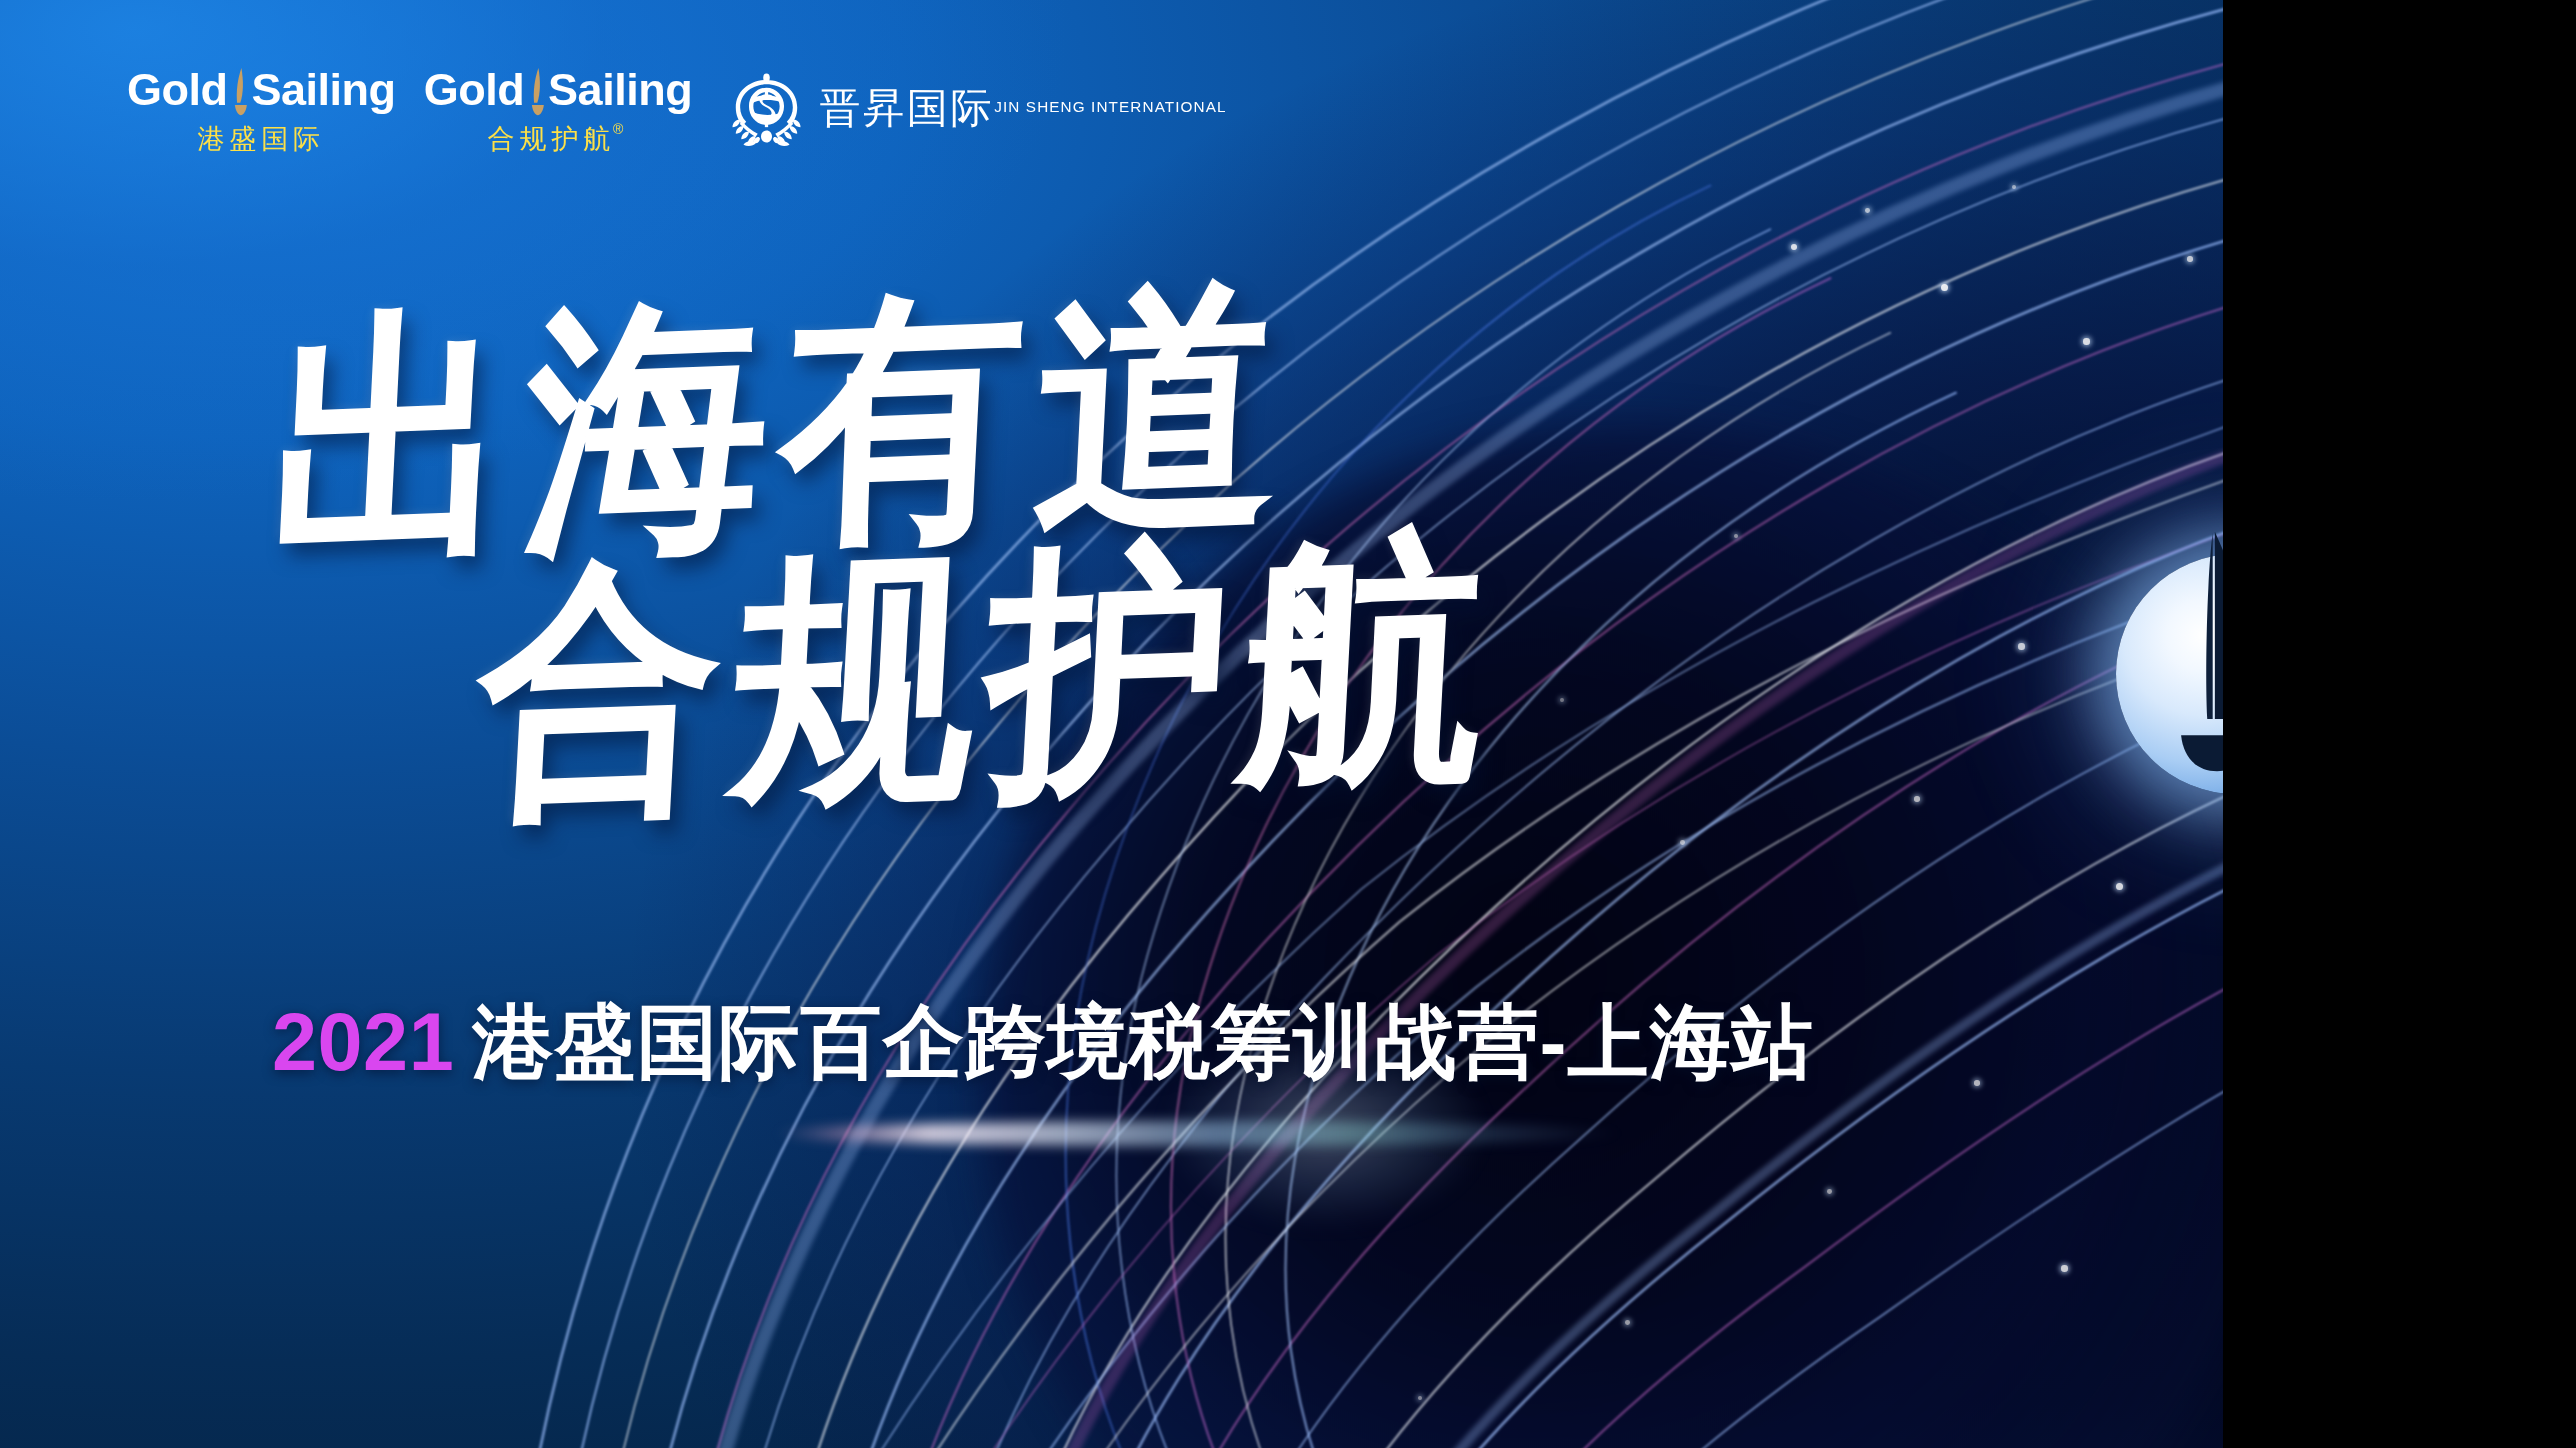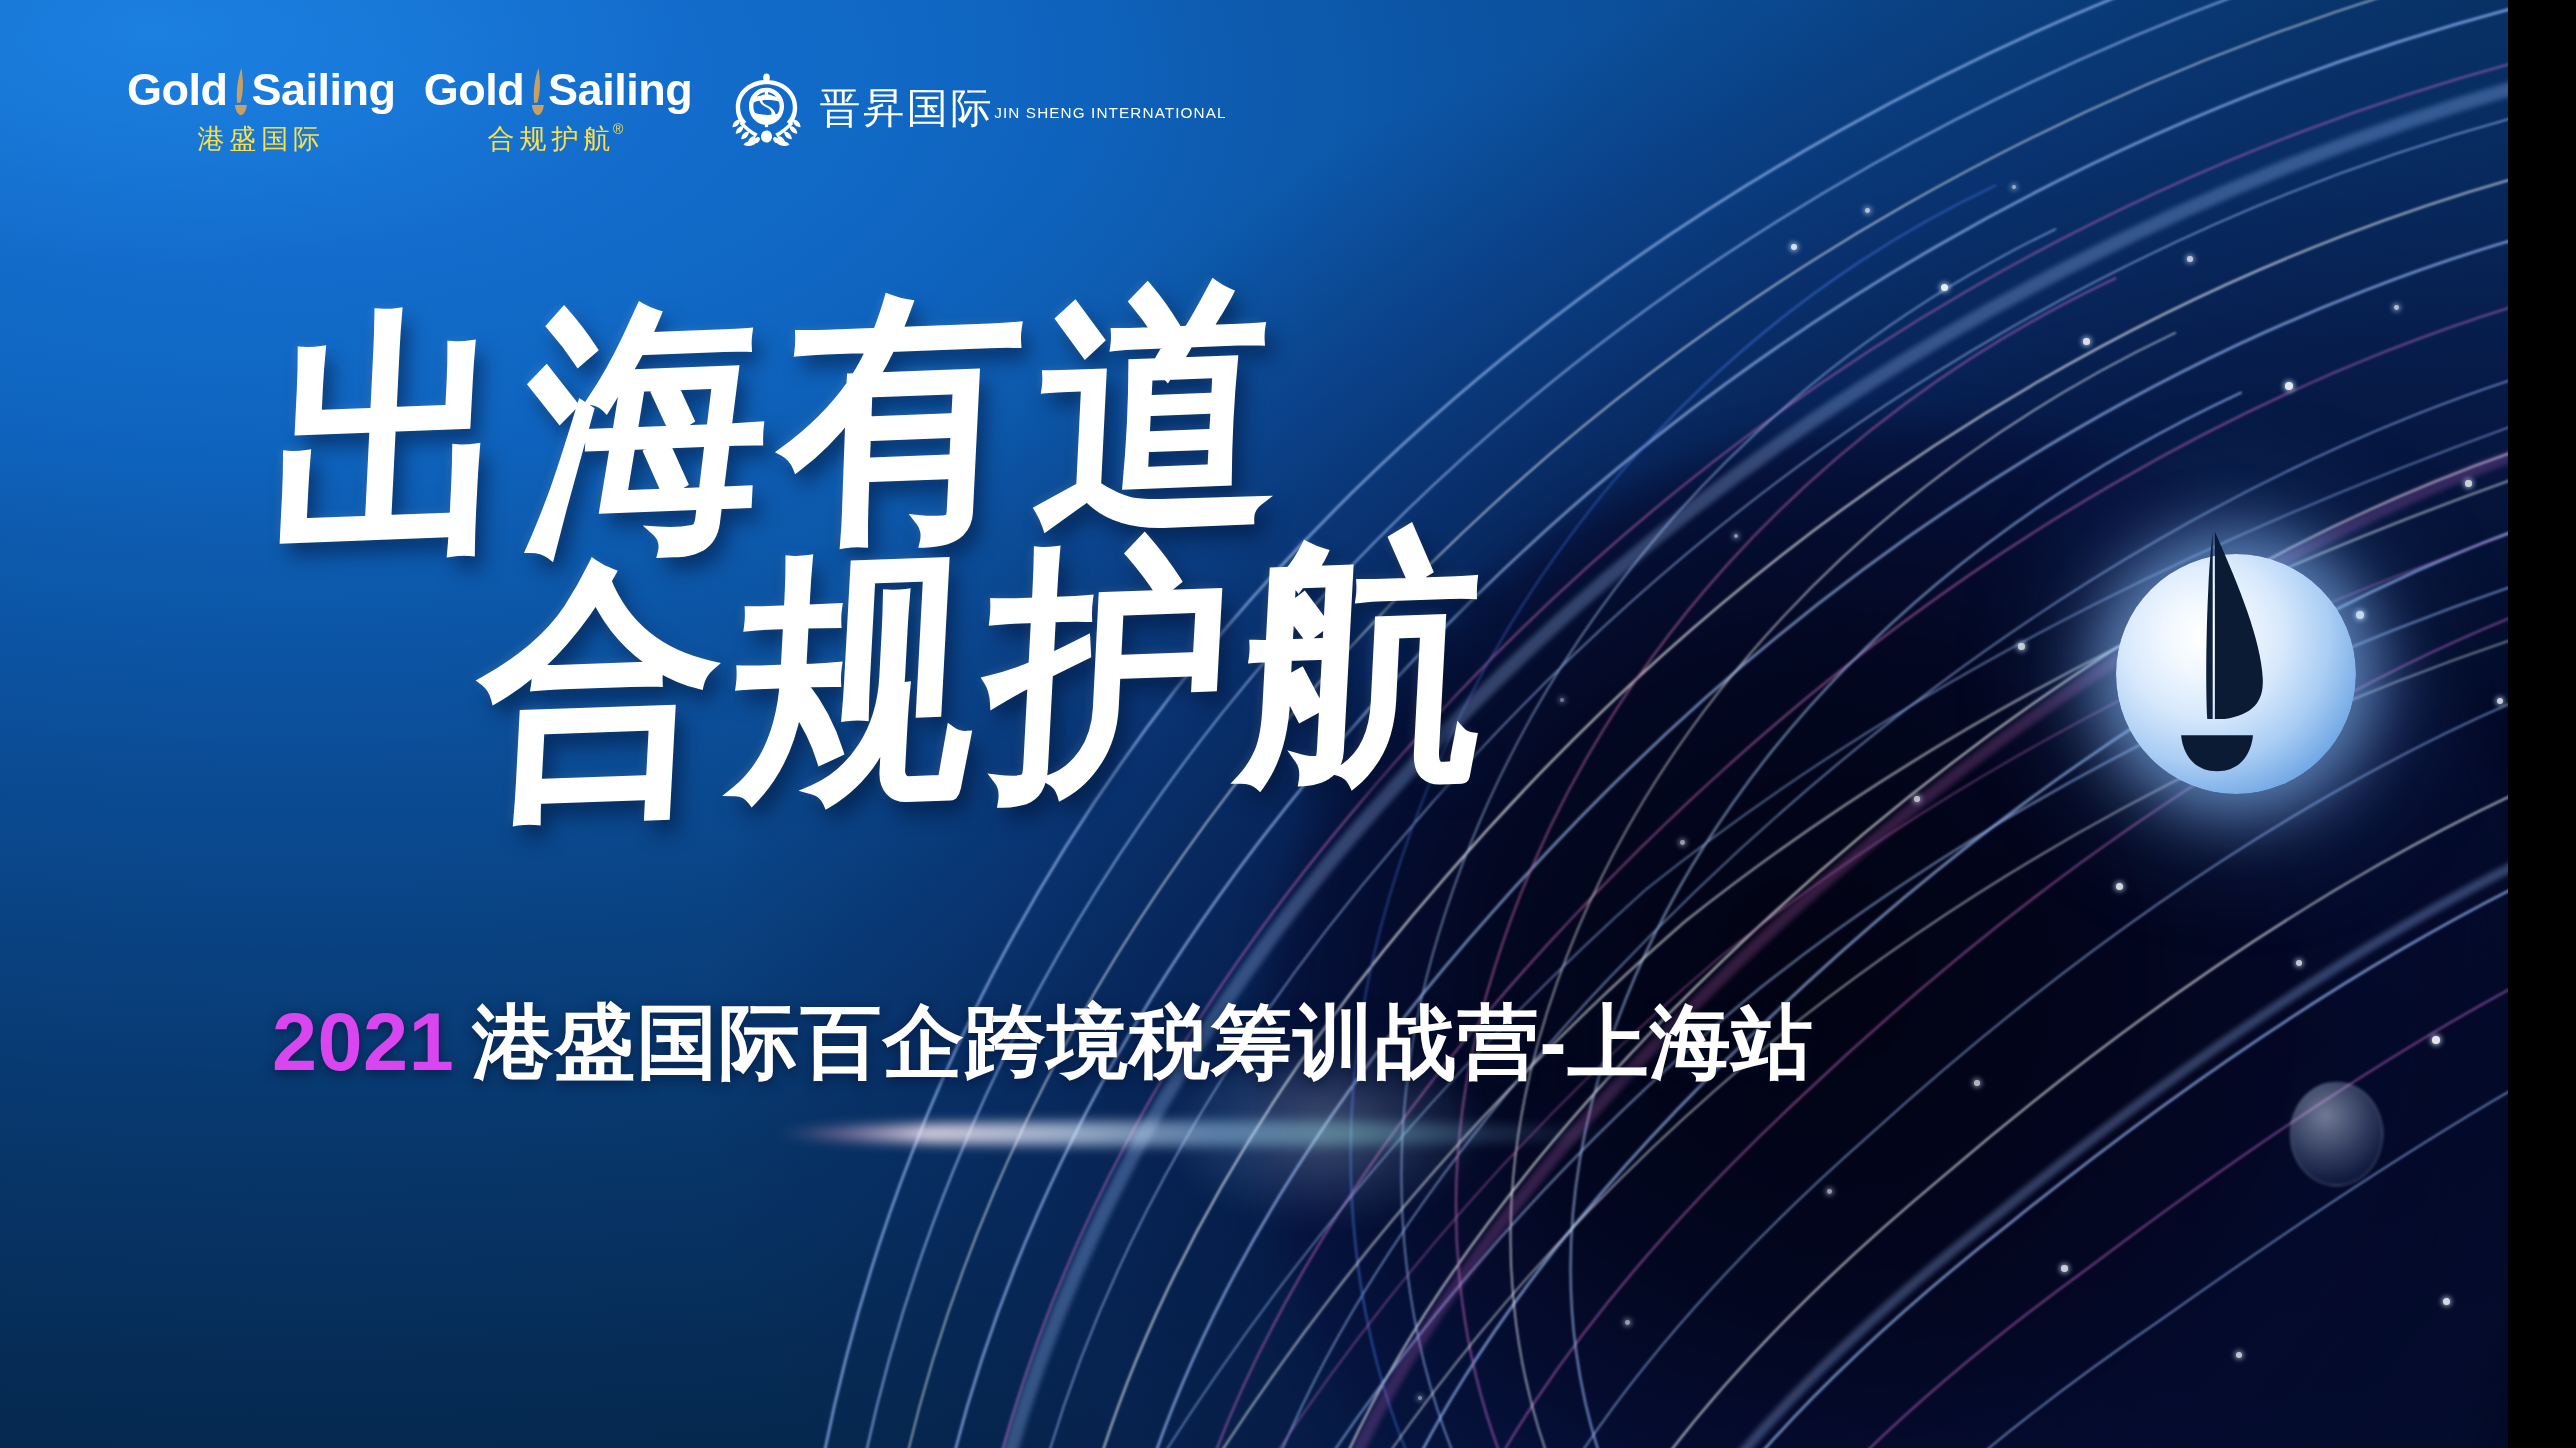--- a/index.html
+++ b/index.html
@@ -1,20 +1,20 @@
 <!DOCTYPE html>
 <html style="font-size:8.7px"><head>
 <meta charset="utf-8">
 <style>
   html,body{margin:0;padding:0;background:#000;}
   *{box-sizing:border-box;}
 
   .stage{
     position:relative;
-    width:2508px;
+    width:2223px;
     height:1449px;
     overflow:hidden;
     font-family:"Liberation Sans","DejaVu Sans",sans-serif;
     background:#0a3566;
   }
 
   
   .bg-base{
     position:absolute; inset:0;
     background:
@@ -179,21 +179,21 @@
     letter-spacing:2.7px;
     line-height:1;
     white-space:nowrap;
   }
   .jin-en{
     color:#ffffff;
     font-size:15.3px;
     font-weight:400;
     letter-spacing:1.1px;
     line-height:1;
-    margin-top:17px;
+    margin-top:11px;
     white-space:nowrap;
   }
 
   
   .headline{
     position:absolute;
     left:262px; top:316px;
     width:1472px; height:693px;
     z-index:30;
   }

